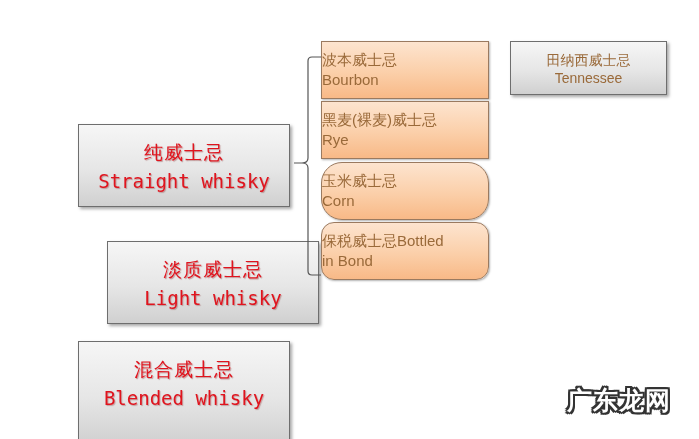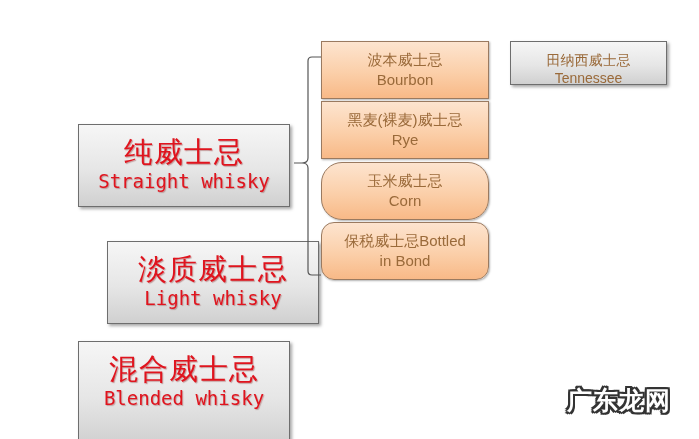--- a/index.html
+++ b/index.html
@@ -10,45 +10,44 @@
     }
     .gbox {
       position: absolute;
       background: linear-gradient(to bottom, #f6f6f6 0%, #e6e6e6 55%, #d0d0d0 100%);
       border: 1px solid #6e6e6e;
       box-shadow: 2px 2px 3px rgba(0,0,0,0.35);
       box-sizing: border-box;
       text-align: center;
     }
     .main .zh {
-      color: #e0141e; font-size: 29px; line-height: 34px;
+      color: #e0141e; font-size: 19px; line-height: 34px;
       font-family: "DejaVu Sans", sans-serif;
       text-shadow: 1px 1px 1px rgba(120,0,0,0.35);
       letter-spacing: 1px;
     }
     .main .en {
       color: #e0141e; font-size: 19px; line-height: 24px;
       font-family: "DejaVu Sans Mono", monospace;
       text-shadow: 1px 1px 1px rgba(120,0,0,0.3);
     }
     .obox {
       position: absolute;
       left: 321px; width: 168px; height: 58px;
       background: linear-gradient(to bottom, #fde4cf 0%, #fbcfa9 55%, #f8b987 100%);
       border: 1px solid #9a7a60;
       box-shadow: 1px 1px 2px rgba(0,0,0,0.3);
       box-sizing: border-box;
-      text-align: center;
       color: #9a6a3a;
       font-size: 15px; line-height: 20px;
       padding-top: 8px;
       font-family: "Liberation Sans", sans-serif;
     }
     .tbox {
-      left: 510px; top: 41px; width: 157px; height: 44px;
+      left: 510px; top: 41px; width: 157px; height: 54px;
       color: #9a6a3a; font-size: 14px; line-height: 18px; padding-top: 9px;
       font-family: "Liberation Sans", sans-serif;
     }
     .brace { position: absolute; left: 290px; top: 55px; }
     .watermark {
       position: absolute; left: 567px; top: 384px;
       font-size: 25px; font-weight: bold; color: #ffffff;
       font-family: "DejaVu Sans", sans-serif;
       text-shadow: -2px -2px 0 #333, 2px -2px 0 #333, -2px 2px 0 #333, 2px 2px 0 #333,
                    0 2px 0 #333, 0 -2px 0 #333, 2px 0 0 #333, -2px 0 0 #333;

